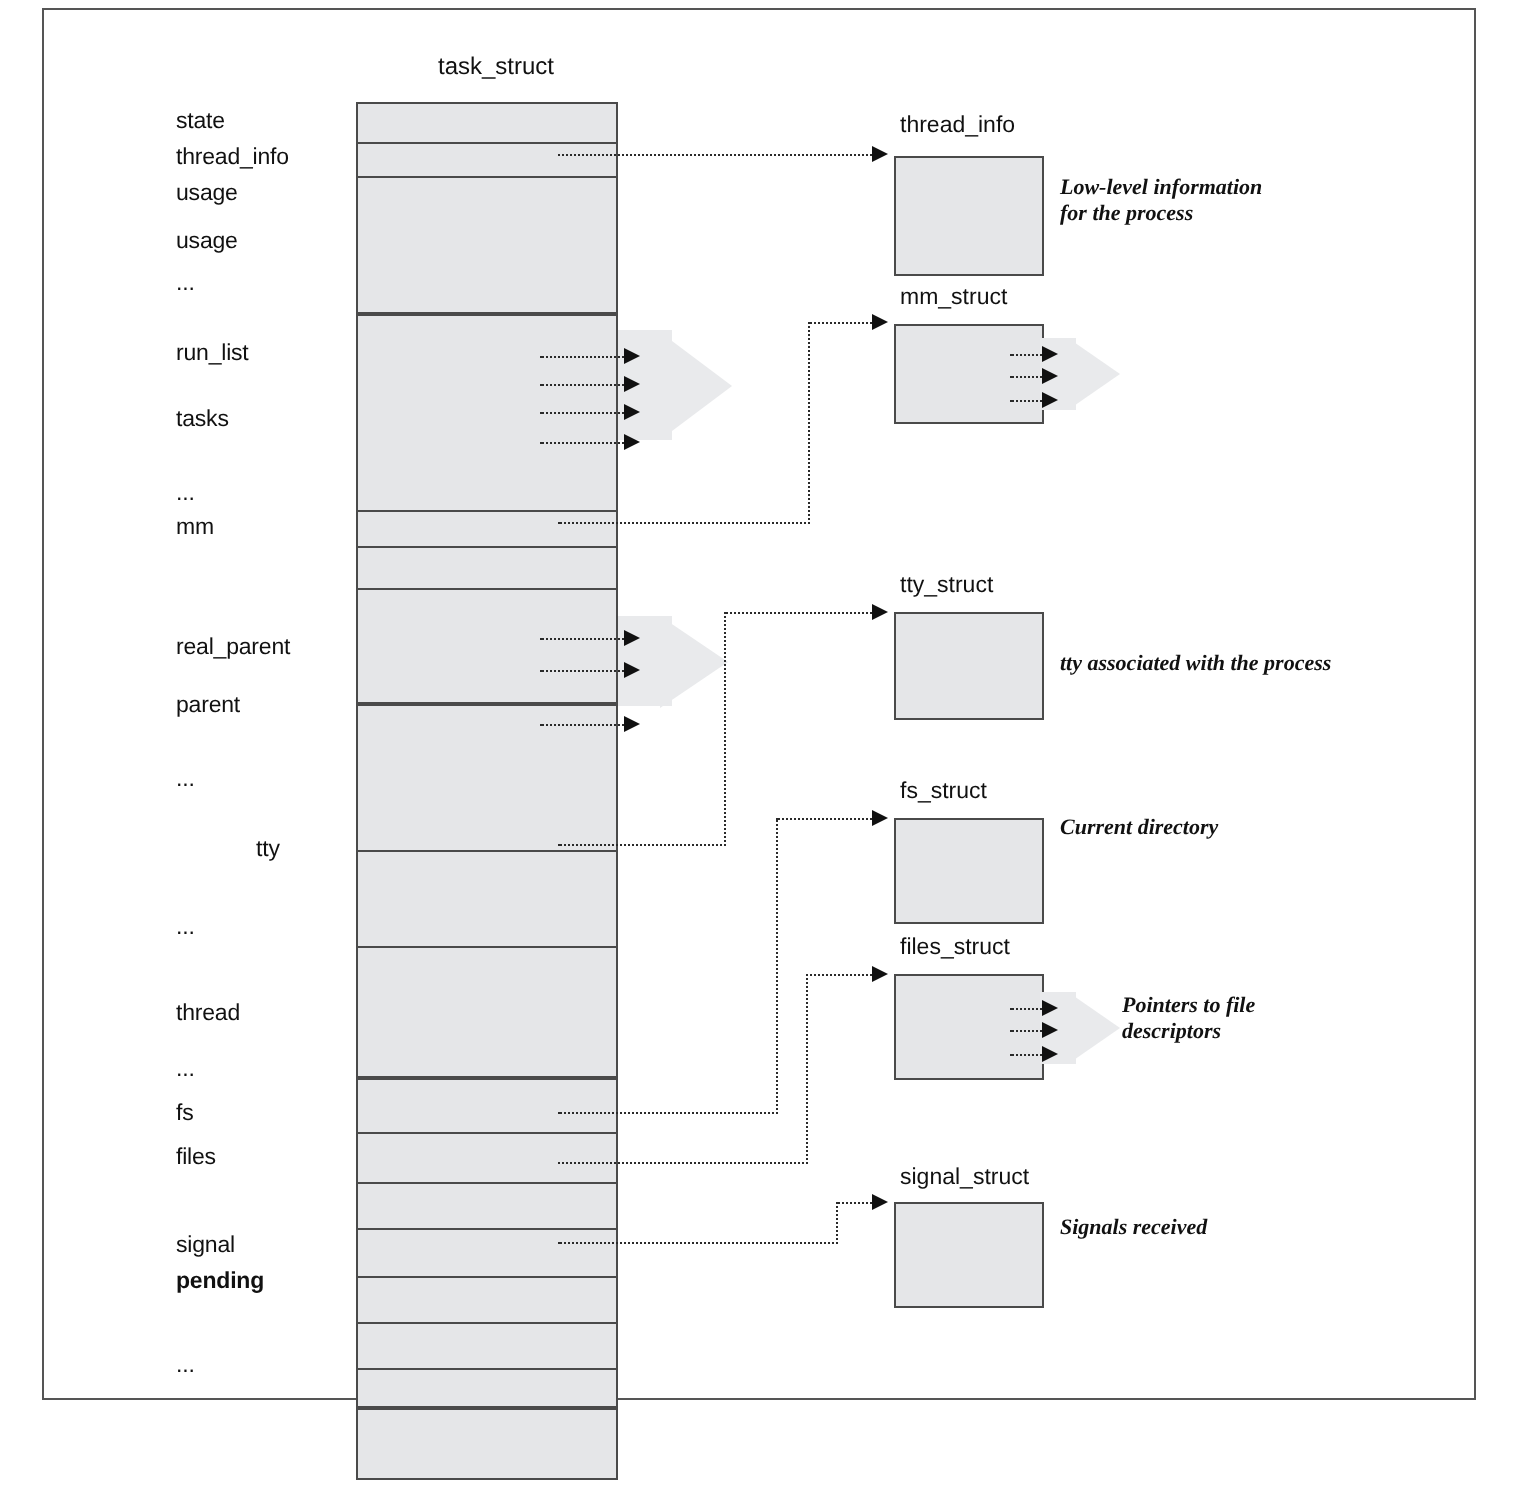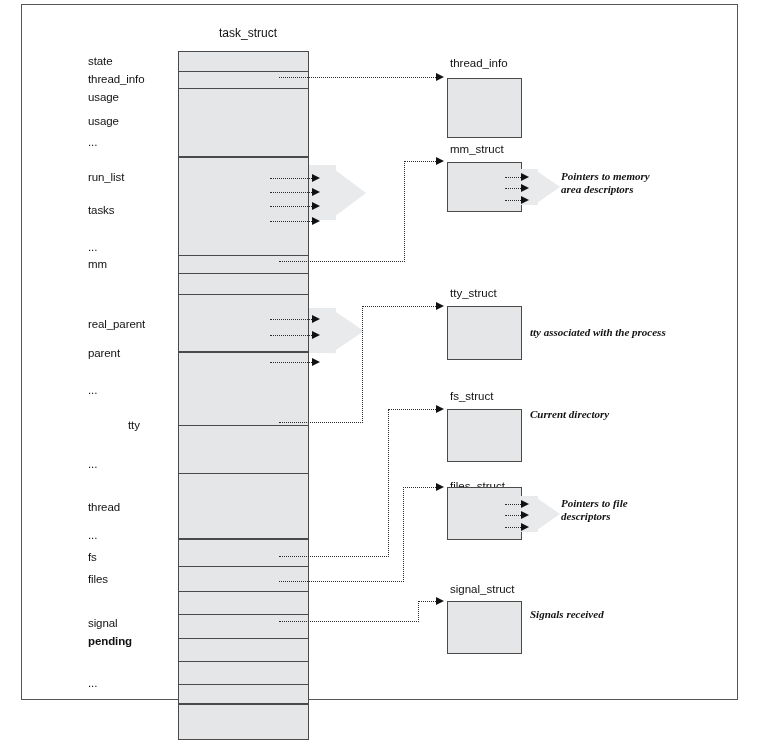--- a/index.html
+++ b/index.html
@@ -166,50 +166,50 @@
 
   <div>
     <div class="dot-h" style="left:279px;top:621px;width:140px;"></div>
     <div class="dot-v" style="left:418px;top:601px;height:21px;"></div>
     <div class="dot-h" style="left:418px;top:601px;width:18px;"></div>
     <div class="tri" style="left:436px;top:597px;"></div>
   </div>
 
   <div class="hdr" style="left:450px;top:57px;">thread_info</div>
   <div class="sbox" style="left:447px;top:78px;width:75px;height:60px;"></div>
+  <div class="note" style="left:530px;top:88px;">Low-level information
+for the process</div>
 
   <div class="hdr" style="left:450px;top:143px;">mm_struct</div>
   <div class="sbox" style="left:447px;top:162px;width:75px;height:50px;"></div>
 
   <div>
     <div class="blockarrow" style="left:520px;top:169px;width:18px;height:36px;"></div>
     <svg class="abs" style="left:534px;top:160px;" width="26" height="54" viewBox="0 0 26 54">
       <polygon points="0,9 0,45 26,27" fill="#e9eaec"></polygon>
     </svg>
   </div>
   <div>
     <div class="dot-h" style="left:505px;top:177px;width:16px;"></div>
       <div class="tri" style="left:521px;top:173px;"></div>
     <div class="dot-h" style="left:505px;top:188px;width:16px;"></div>
       <div class="tri" style="left:521px;top:184px;"></div>
     <div class="dot-h" style="left:505px;top:200px;width:16px;"></div>
       <div class="tri" style="left:521px;top:196px;"></div>
   </div>
-  <div class="note" style="left:561px;top:170px;">Pointers to memory
-area descriptors</div>
 
   <div class="hdr" style="left:450px;top:287px;">tty_struct</div>
   <div class="sbox" style="left:447px;top:306px;width:75px;height:54px;"></div>
   <div class="note" style="left:530px;top:326px;">tty associated with the process</div>
 
   <div class="hdr" style="left:450px;top:390px;">fs_struct</div>
   <div class="sbox" style="left:447px;top:409px;width:75px;height:53px;"></div>
   <div class="note" style="left:530px;top:408px;">Current directory</div>
 
-  <div class="hdr" style="left:450px;top:468px;margin-top:12px;">files_struct</div>
+  <div class="hdr" style="left:450px;top:468px;">files_struct</div>
   <div class="sbox" style="left:447px;top:487px;width:75px;height:53px;"></div>
   <div>
     <div class="blockarrow" style="left:520px;top:496px;width:18px;height:36px;"></div>
     <svg class="abs" style="left:534px;top:487px;" width="26" height="54" viewBox="0 0 26 54">
       <polygon points="0,9 0,45 26,27" fill="#e9eaec"></polygon>
     </svg>
   </div>
   <div>
     <div class="dot-h" style="left:505px;top:504px;width:16px;"></div>
       <div class="tri" style="left:521px;top:500px;"></div>

